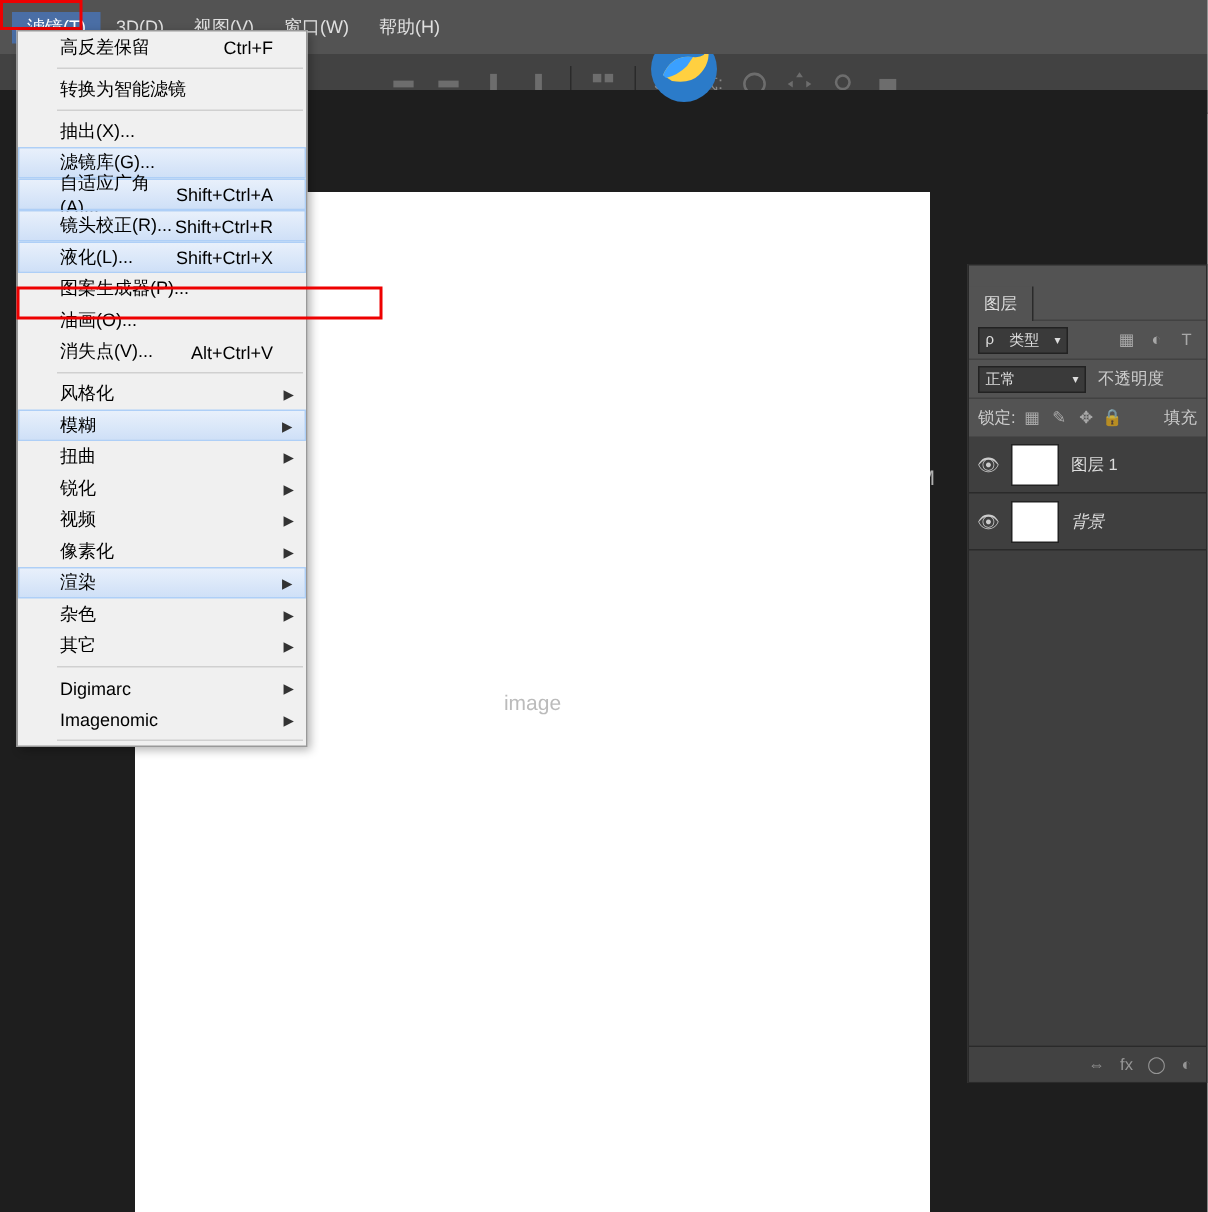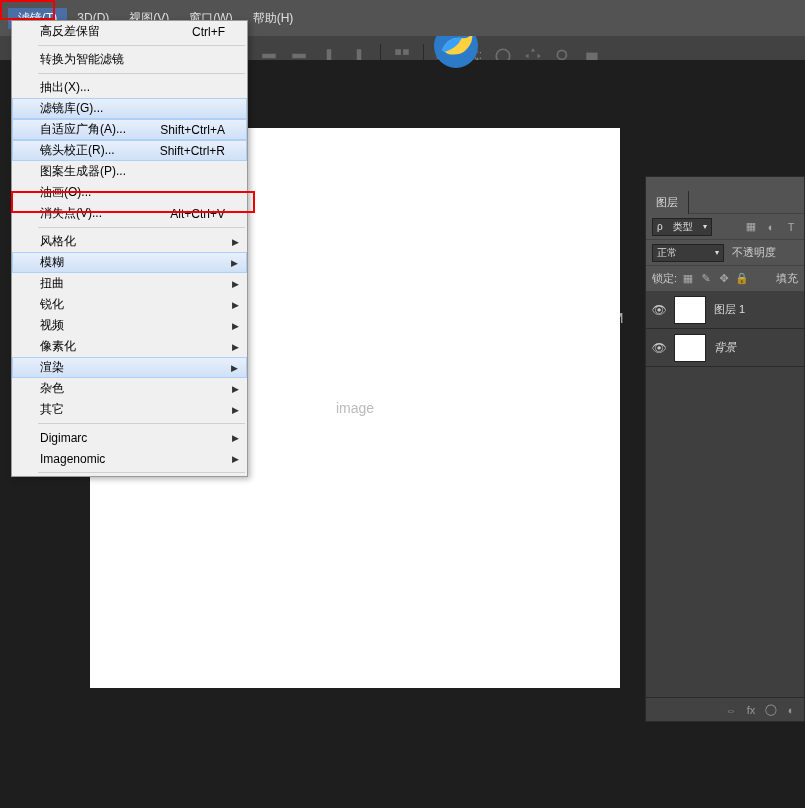--- a/index.html
+++ b/index.html
@@ -14,29 +14,29 @@
     .branding .forum { letter-spacing: 1px; }
     .branding .url { font-size: 9px; letter-spacing: 1px; color: #aaa; }
     
     .toolbar-row { height: 40px; background: #424242; border-bottom: 1px solid #2a2a2a; display: flex; align-items: center; padding-left: 260px; gap: 12px; }
     .tool-icon { width: 18px; height: 18px; opacity: 0.5; }
     .tool-sep { width: 1px; height: 24px; background: #2a2a2a; }
     .mode-label { font-size: 12px; color: #888; }
     
     .bird-logo { position: absolute; top: 22px; left: 432px; width: 48px; height: 48px; z-index: 40; }
     
-    .dropdown { position: absolute; top: 20px; left: 11px; width: 237px; background: #f0f0f0; border: 1px solid #999; box-shadow: 2px 2px 6px rgba(0,0,0,0.3); z-index: 101; font-size: 12px; color: #000; }
+    .dropdown { position: absolute; top: 20px; left: 11px; width: 194px; background: #f0f0f0; border: 1px solid #999; box-shadow: 2px 2px 6px rgba(0,0,0,0.3); z-index: 101; font-size: 12px; color: #000; }
     .menu-item { display: flex; align-items: center; justify-content: space-between; height: 21px; padding: 0 22px 0 28px; cursor: pointer; position: relative; }
     .menu-item.hover { background: linear-gradient(#e8f0fb, #cfe0f7); border: 1px solid #aecff7; padding: 0 21px 0 27px; height: 21px; }
     .menu-sep { height: 1px; background: #d0d0d0; margin: 3px 2px 3px 26px; }
     .submenu-arrow { position: absolute; right: 8px; font-size: 9px; color: #333; }
     .liquify-highlight { position: absolute; top: 170px; left: -1px; width: 244px; height: 22px; border: 2px solid #e00; pointer-events: none; }
     
     .canvas-area { position: absolute; top: 60px; left: 0; right: 0; bottom: 0; background: #1e1e1e; }
-    .canvas-img { position: absolute; top: 68px; left: 90px; width: 530px; height: 560px; background: #fff; display: flex; align-items: center; justify-content: center; color: #bbb; font-size: 14px; }
+    .canvas-img { position: absolute; top: 68px; left: 90px; width: 530px; height: 680px; background: #fff; display: flex; align-items: center; justify-content: center; color: #bbb; font-size: 14px; }
     .watermark { position: absolute; top: 250px; left: 490px; color: rgba(255,255,255,0.65); font-size: 14px; z-index: 30; letter-spacing: 1px; }
     
     .panel { position: absolute; top: 176px; right: 0; width: 160px; background: #535353; border: 1px solid #2a2a2a; z-index: 20; }
     .panel-tab { height: 22px; display: flex; align-items: center; margin-top: 14px; }
     .panel-tab-label { font-size: 11px; color: #ddd; background: #535353; padding: 4px 10px; border-right: 1px solid #2a2a2a; }
     .panel-row { display: flex; align-items: center; height: 26px; padding: 0 6px; gap: 4px; border-top: 1px solid #424242; }
     .panel-select { flex: 0 0 60px; height: 18px; background: #3a3a3a; border: 1px solid #222; color: #ddd; font-size: 10px; display: flex; align-items: center; justify-content: space-between; padding: 0 4px; }
     .panel-caret { font-size: 8px; }
     .panel-icons { display: flex; gap: 6px; margin-left: auto; }
     .p-icon { width: 14px; height: 14px; opacity: 0.7; display: flex; align-items: center; justify-content: center; font-size: 11px; color: #ccc; }
@@ -135,20 +135,24 @@
         <span>滤镜库(G)...</span>
       </div>
       <div class="menu-item hover">
         <span>自适应广角(A)...</span>
         <span>Shift+Ctrl+A</span>
       </div>
       <div class="menu-item hover">
         <span>镜头校正(R)...</span>
         <span>Shift+Ctrl+R</span>
       </div>
+      <div class="menu-item hover">
+        <span>液化(L)...</span>
+        <span>Shift+Ctrl+X</span>
+      </div>
       <div class="menu-item">
         <span>图案生成器(P)...</span>
       </div>
       <div class="menu-item">
         <span>油画(O)...</span>
       </div>
       <div class="menu-item">
         <span>消失点(V)...</span>
         <span>Alt+Ctrl+V</span>
       </div>

